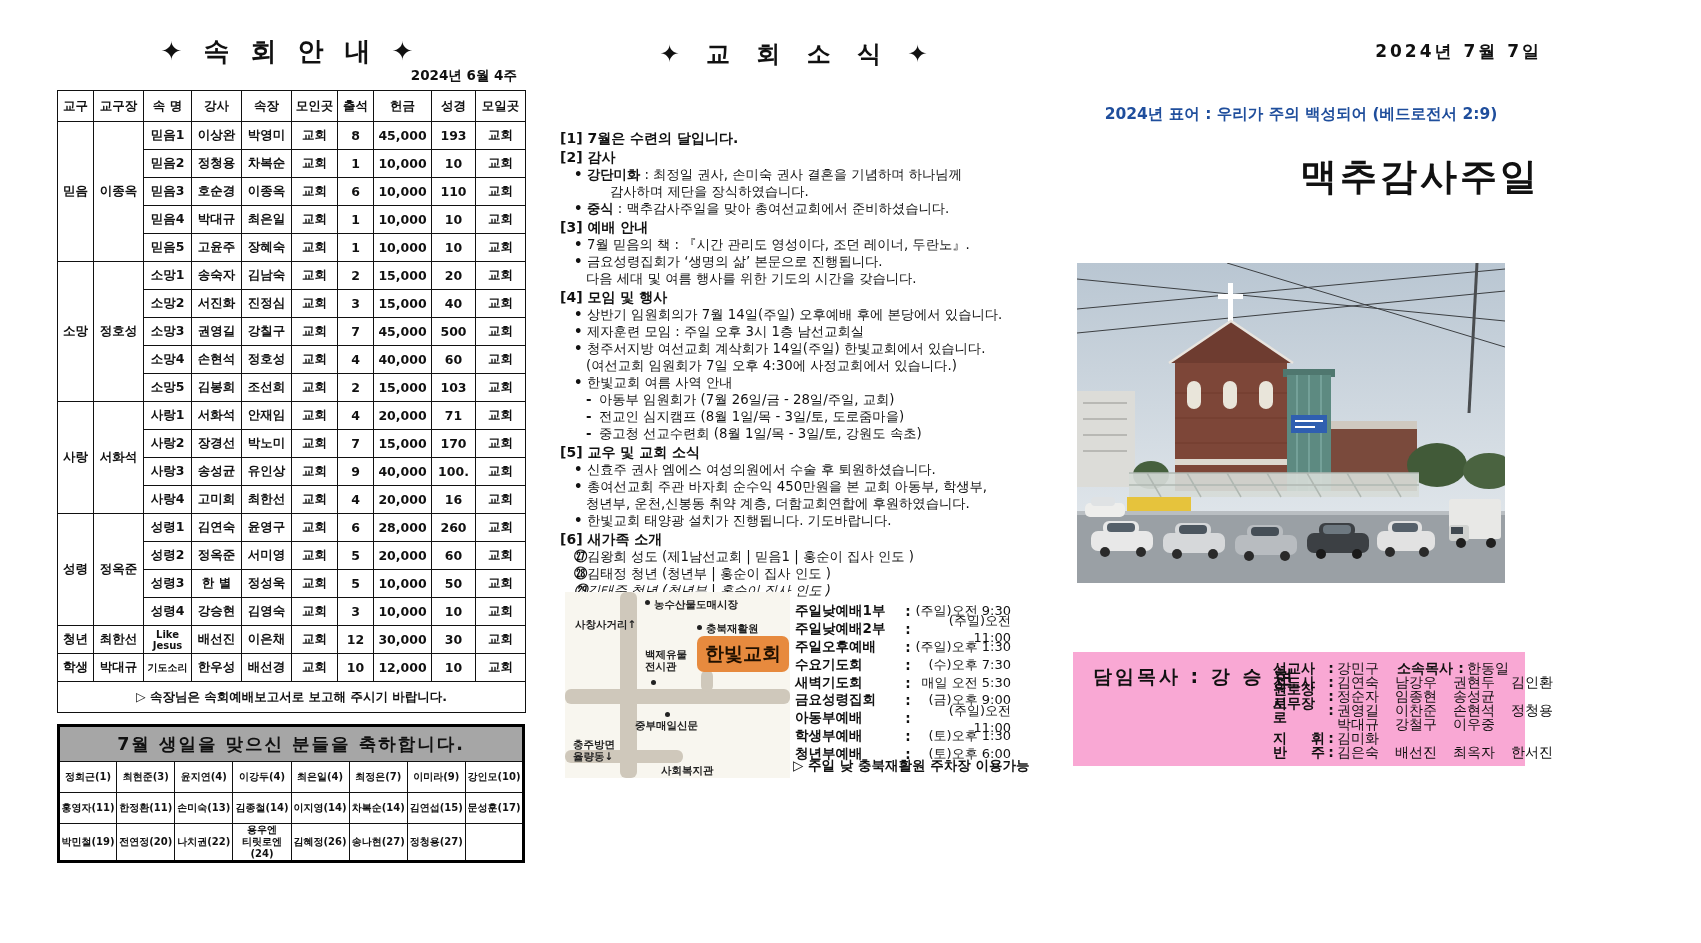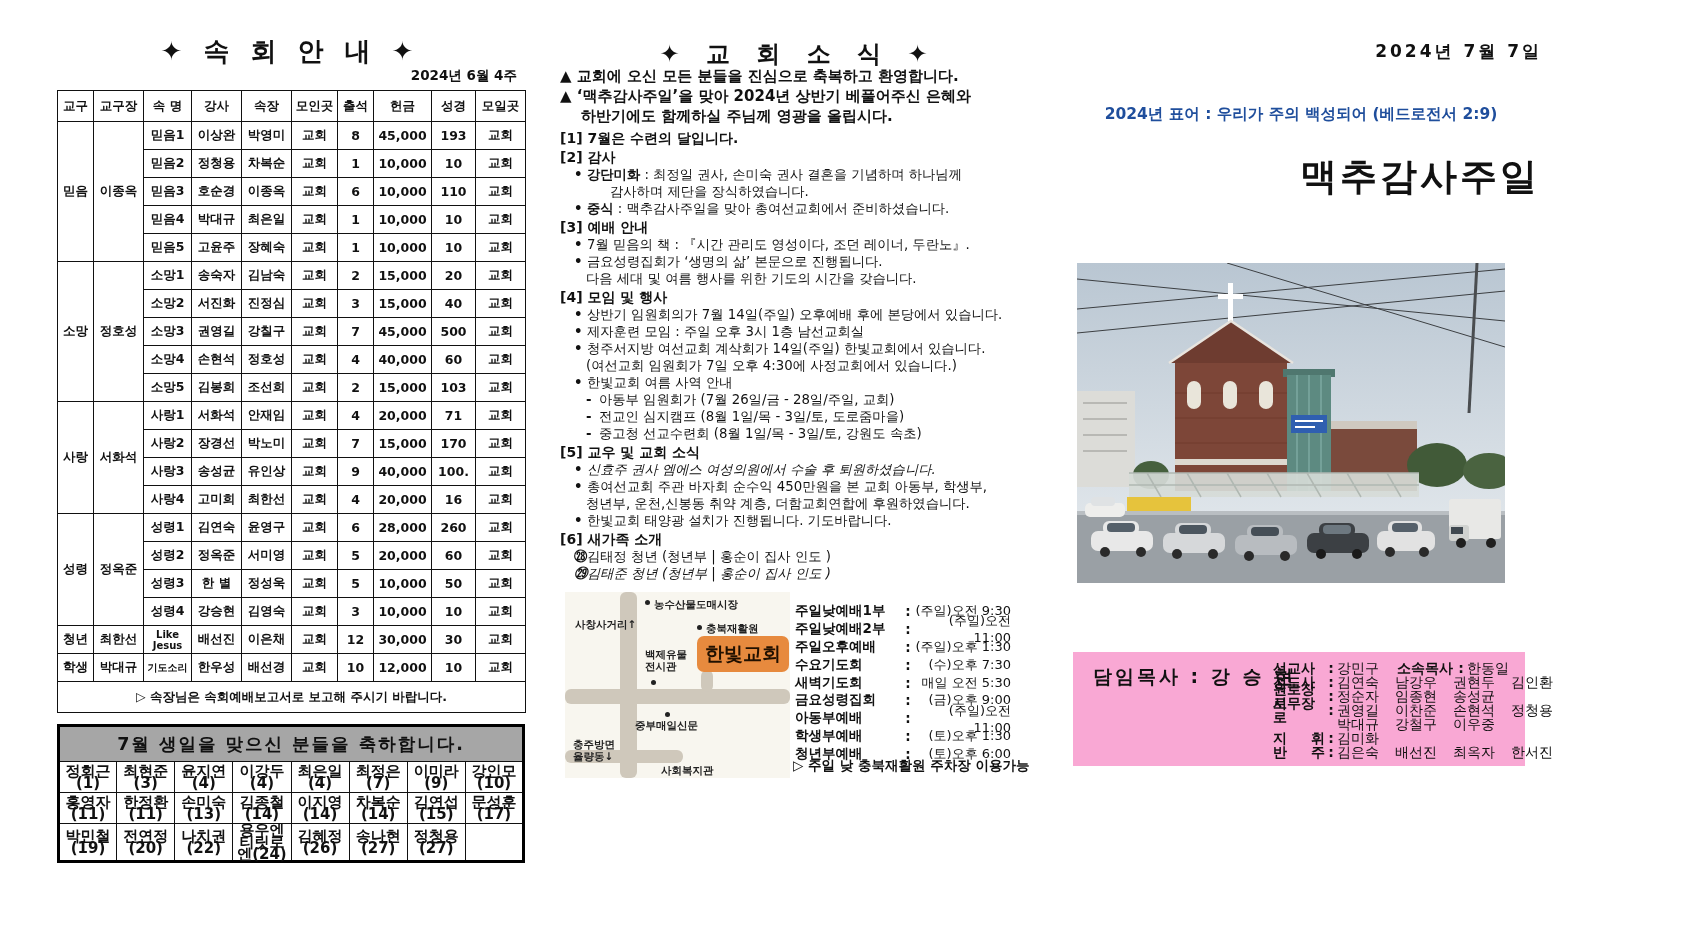--- a/index.html
+++ b/index.html
@@ -15,21 +15,21 @@
   #sokhoe th,#sokhoe td{border:1.2px solid #111;text-align:center;vertical-align:middle;
           padding:0;white-space:pre-line;overflow:hidden;}
   #sokhoe thead th{height:30px;}
   #sokhoe tbody td{height:27px;}
   #sokhoe tfoot td{height:30px;font-size:12.5px;}
   #sokhoe td.small{font-size:10px;line-height:11px;}
   #birthday{left:57px;top:724px;width:468px;border-collapse:collapse;table-layout:fixed;
           font-weight:bold;border:3px solid #000;}
   #birthday td{border:1.2px solid #111;text-align:center;vertical-align:middle;white-space:pre-line;padding:0;}
   #bday-title{height:34px;background:#a6a6a6;font-size:17.5px;letter-spacing:2px;}
-  #bday-body td{height:30px;font-size:15px;line-height:12px;}
+  #bday-body td{height:30px;font-size:10px;line-height:12px;}
 
   
   #m-title{left:558px;top:38px;width:480px;text-align:center;font-size:24px;font-weight:bold;letter-spacing:9px;}
   #m-notices{left:560px;top:66px;width:480px;font-size:15px;font-weight:bold;line-height:20px;}
   #m-notices .cont{padding-left:21px;}
   #m-sections{left:560px;top:128px;width:480px;font-size:13.3px;line-height:17px;}
   .sec-head{font-weight:bold;font-size:14px;margin-top:2px;}
   .sec-line .bullet{display:inline-block;width:13px;font-weight:bold;}
   .sec-line .b{font-weight:bold;}
 
@@ -355,50 +355,46 @@
 티릿로엔(24)</td>
           <td>김혜정(26)</td>
           <td>송나현(27)</td>
           <td>정청용(27)</td>
           <td></td>
         </tr>
       </tbody>
   </table>
 
   <div id="m-title" class="abs">✦ 교  회  소  식 ✦</div>
-  <div id="m-notices" class="abs">
-    <div>▲ 교회에 오신 모든 분들을 진심으로 축복하고 환영합니다.</div>
-    <div>▲ ‘맥추감사주일’을 맞아 2024년 상반기 베풀어주신 은혜와</div>
-    <div class="cont">하반기에도 함께하실 주님께 영광을 올립시다.</div>
-  </div>
   <div id="m-sections" class="abs">
       <div class="sec-head"><span>[1]</span> <span>7월은 수련의 달입니다.</span></div>
       <div class="sec-head"><span>[2]</span> <span>감사</span></div>
       <div class="sec-line" style="padding-left: 14px;"><span class="bullet">•</span><span class="b">강단미화</span><span> : 최정일 권사, 손미숙 권사 결혼을 기념하며 하나님께</span></div>
       <div class="sec-line" style="padding-left: 50px;"><span>감사하며 제단을 장식하였습니다.</span></div>
       <div class="sec-line" style="padding-left: 14px;"><span class="bullet">•</span><span class="b">중식</span><span> : 맥추감사주일을 맞아 총여선교회에서 준비하셨습니다.</span></div>
       <div class="sec-head"><span>[3]</span> <span>예배 안내</span></div>
       <div class="sec-line" style="padding-left: 14px;"><span class="bullet">•</span><span>7월 믿음의 책 : 『시간 관리도 영성이다, 조던 레이너, 두란노』.</span></div>
       <div class="sec-line" style="padding-left: 14px;"><span class="bullet">•</span><span>금요성령집회가 ‘생명의 삶’ 본문으로 진행됩니다.</span></div>
       <div class="sec-line" style="padding-left: 26px;"><span>다음 세대 및 여름 행사를 위한 기도의 시간을 갖습니다.</span></div>
       <div class="sec-head"><span>[4]</span> <span>모임 및 행사</span></div>
       <div class="sec-line" style="padding-left: 14px;"><span class="bullet">•</span><span>상반기 임원회의가 7월 14일(주일) 오후예배 후에 본당에서 있습니다.</span></div>
       <div class="sec-line" style="padding-left: 14px;"><span class="bullet">•</span><span>제자훈련 모임 : 주일 오후 3시 1층 남선교회실</span></div>
       <div class="sec-line" style="padding-left: 14px;"><span class="bullet">•</span><span>청주서지방 여선교회 계삭회가 14일(주일) 한빛교회에서 있습니다.</span></div>
       <div class="sec-line" style="padding-left: 26px;"><span>(여선교회 임원회가 7일 오후 4:30에 사정교회에서 있습니다.)</span></div>
       <div class="sec-line" style="padding-left: 14px;"><span class="bullet">•</span><span>한빛교회 여름 사역 안내</span></div>
       <div class="sec-line" style="padding-left: 26px;"><span class="bullet">-</span><span>아동부 임원회가 (7월 26일/금  -  28일/주일, 교회)</span></div>
       <div class="sec-line" style="padding-left: 26px;"><span class="bullet">-</span><span>전교인 심지캠프 (8월 1일/목  -  3일/토, 도로줌마을)</span></div>
       <div class="sec-line" style="padding-left: 26px;"><span class="bullet">-</span><span>중고청 선교수련회 (8월 1일/목  -  3일/토, 강원도 속초)</span></div>
       <div class="sec-head"><span>[5]</span> <span>교우 및 교회 소식</span></div>
-      <div class="sec-line" style="padding-left: 14px; font-style: italic;"><span class="bullet">•</span><span>신효주 권사 엠에스 여성의원에서 수술 후 퇴원하셨습니다.</span></div>
+      <div class="sec-line" style="padding-left: 14px;"><span class="bullet">•</span><span>신효주 권사 엠에스 여성의원에서 수술 후 퇴원하셨습니다.</span></div>
       <div class="sec-line" style="padding-left: 14px;"><span class="bullet">•</span><span>총여선교회 주관 바자회 순수익 450만원을 본 교회 아동부, 학생부,</span></div>
       <div class="sec-line" style="padding-left: 26px;"><span>청년부, 운천,신봉동 취약 계층, 더함교회연합에 후원하였습니다.</span></div>
       <div class="sec-line" style="padding-left: 14px;"><span class="bullet">•</span><span>한빛교회 태양광 설치가 진행됩니다. 기도바랍니다.</span></div>
       <div class="sec-head"><span>[6]</span> <span>새가족 소개</span></div>
+      <div class="sec-line" style="padding-left: 14px;"><span class="bullet">㉗</span><span>김왕희 성도 (제1남선교회 | 믿음1 | 홍순이 집사 인도 )</span></div>
       <div class="sec-line" style="padding-left: 14px;"><span class="bullet">㉘</span><span>김태정 청년 (청년부 | 홍순이 집사 인도 )</span></div>
       <div class="sec-line" style="padding-left: 14px; font-style: italic;"><span class="bullet">㉙</span><span>김태준 청년 (청년부 | 홍순이 집사 인도 )</span></div>
     </div>
 
   <div id="map" class="abs">
     <div class="road" style="left:55px;top:0;width:17px;height:186px;"></div>
     <div class="road" style="left:0;top:97px;width:225px;height:15px;"></div>
     <div class="road" style="left:136px;top:78px;width:12px;height:22px;"></div>
     <div class="road" style="left:0;top:158px;width:118px;height:13px;"></div>
     <div class="mdot" style="left:80px;top:8px;"></div>

